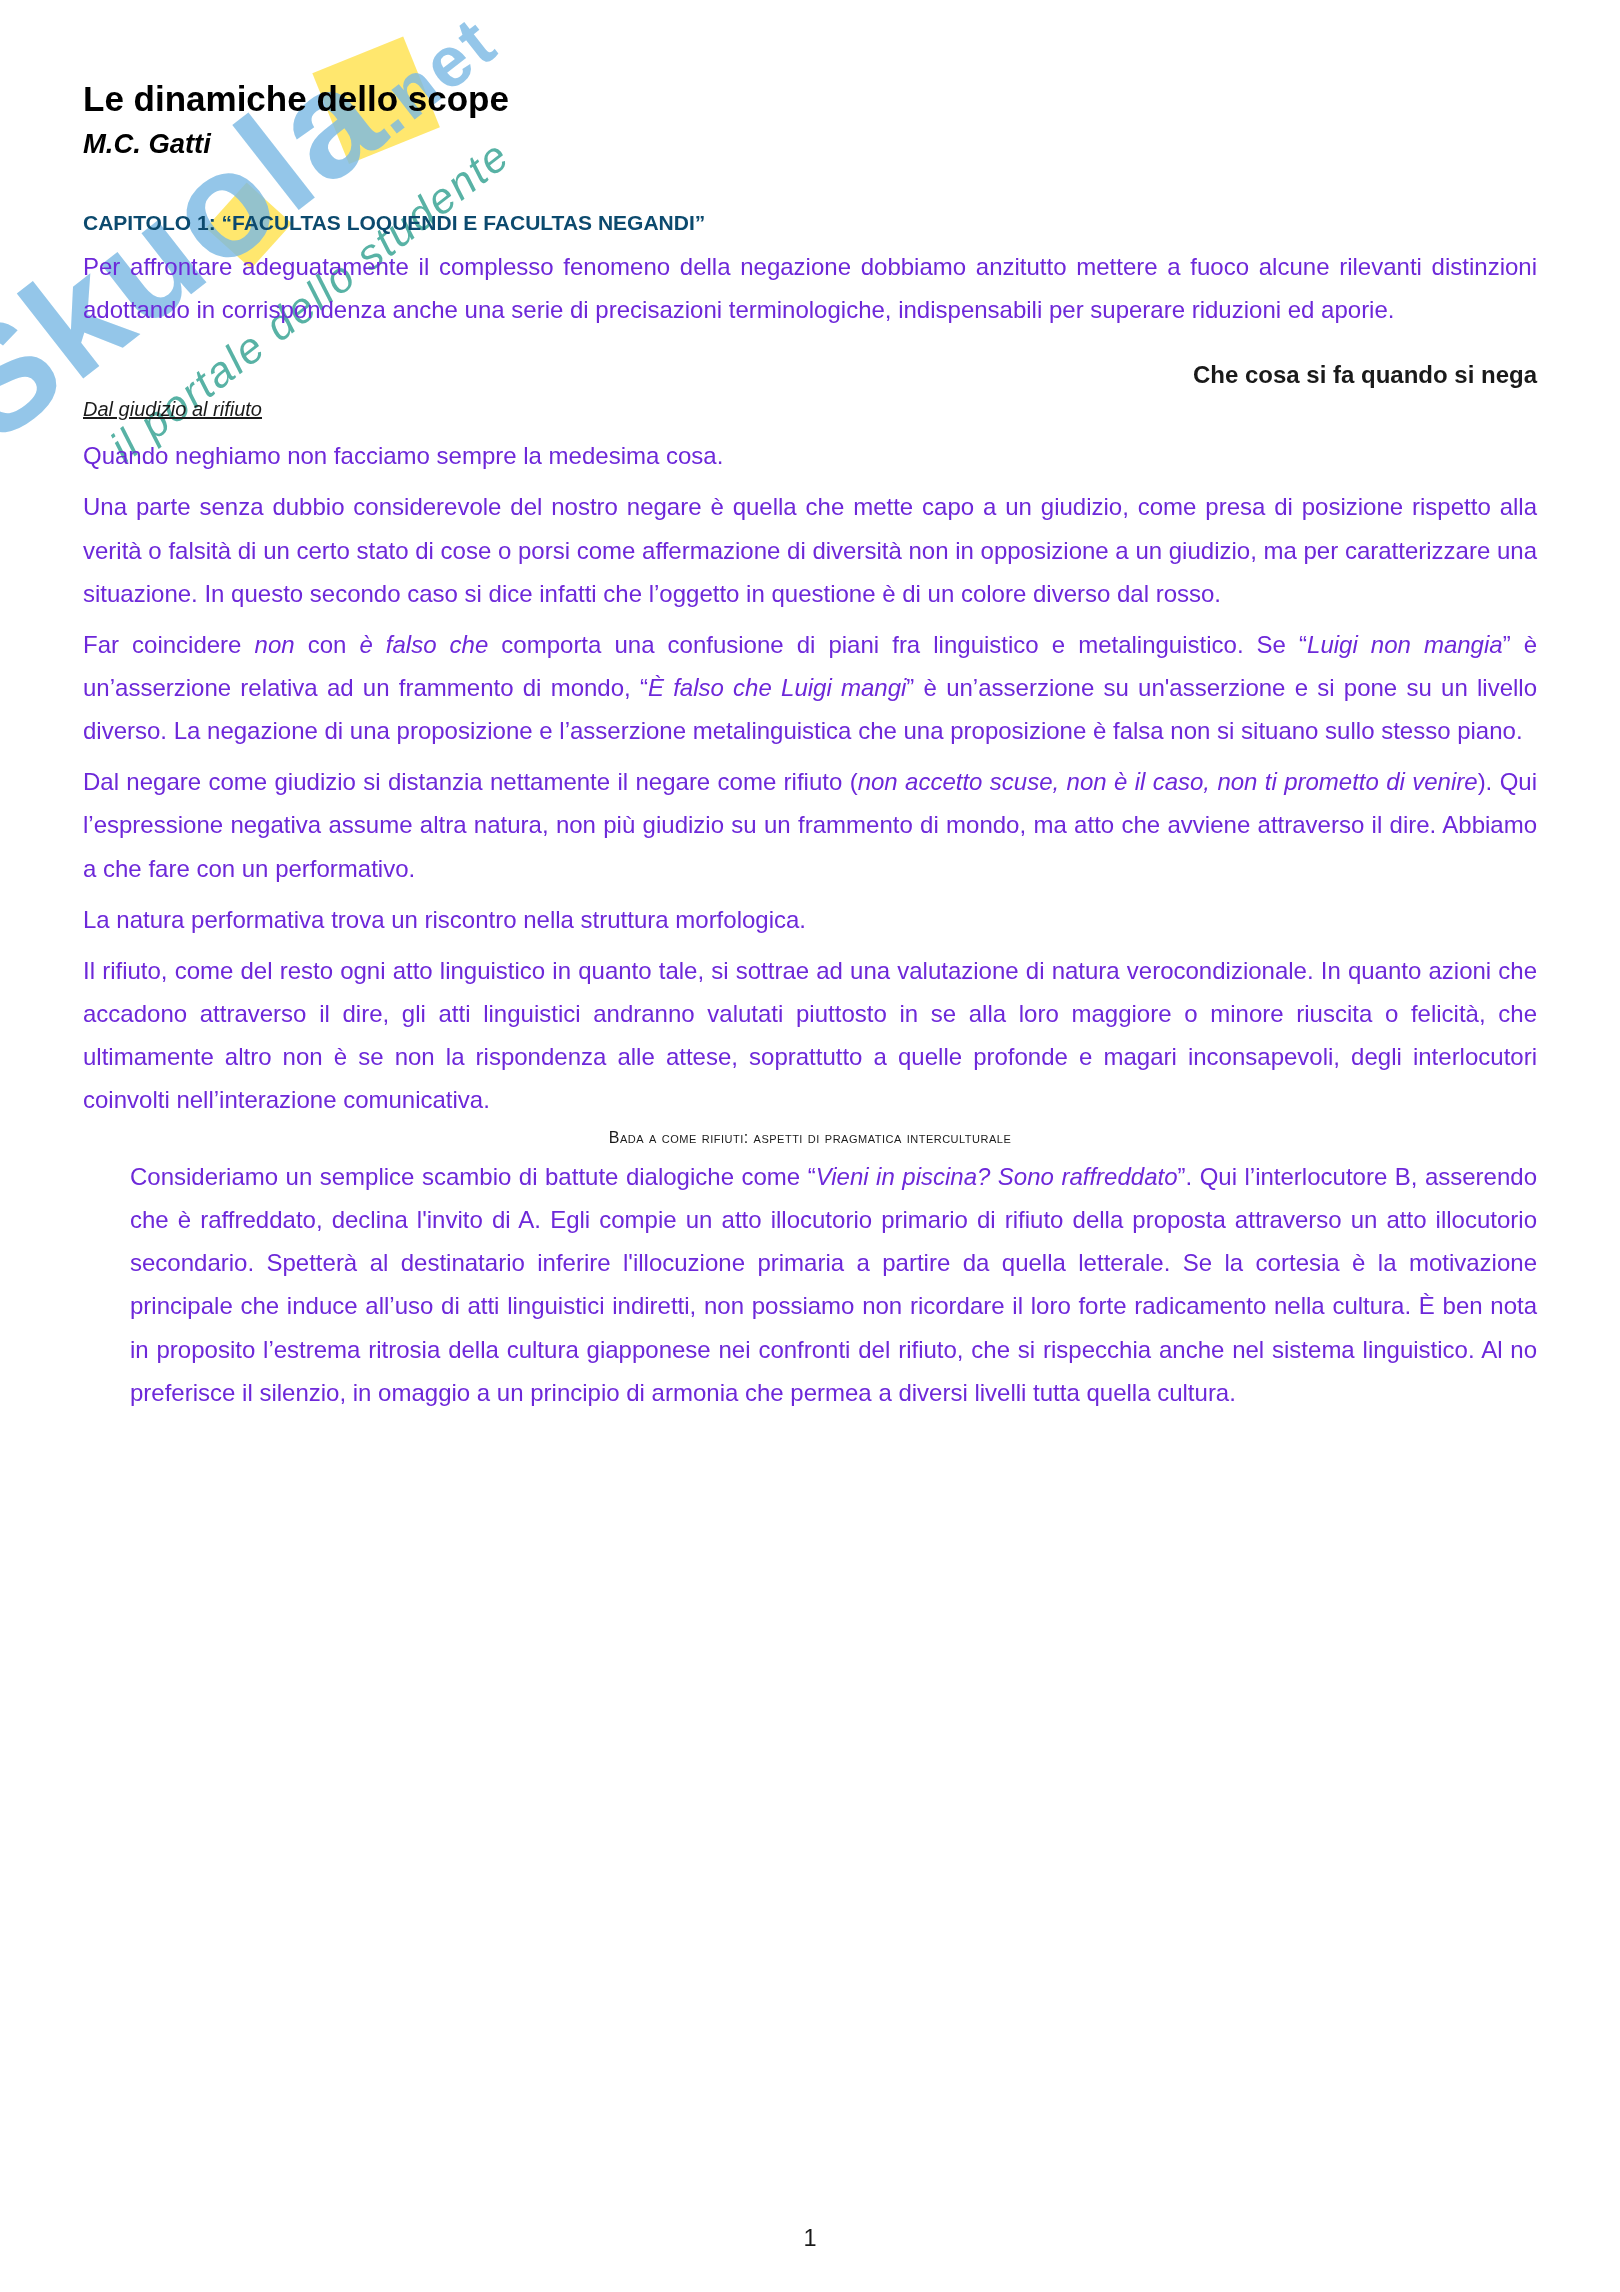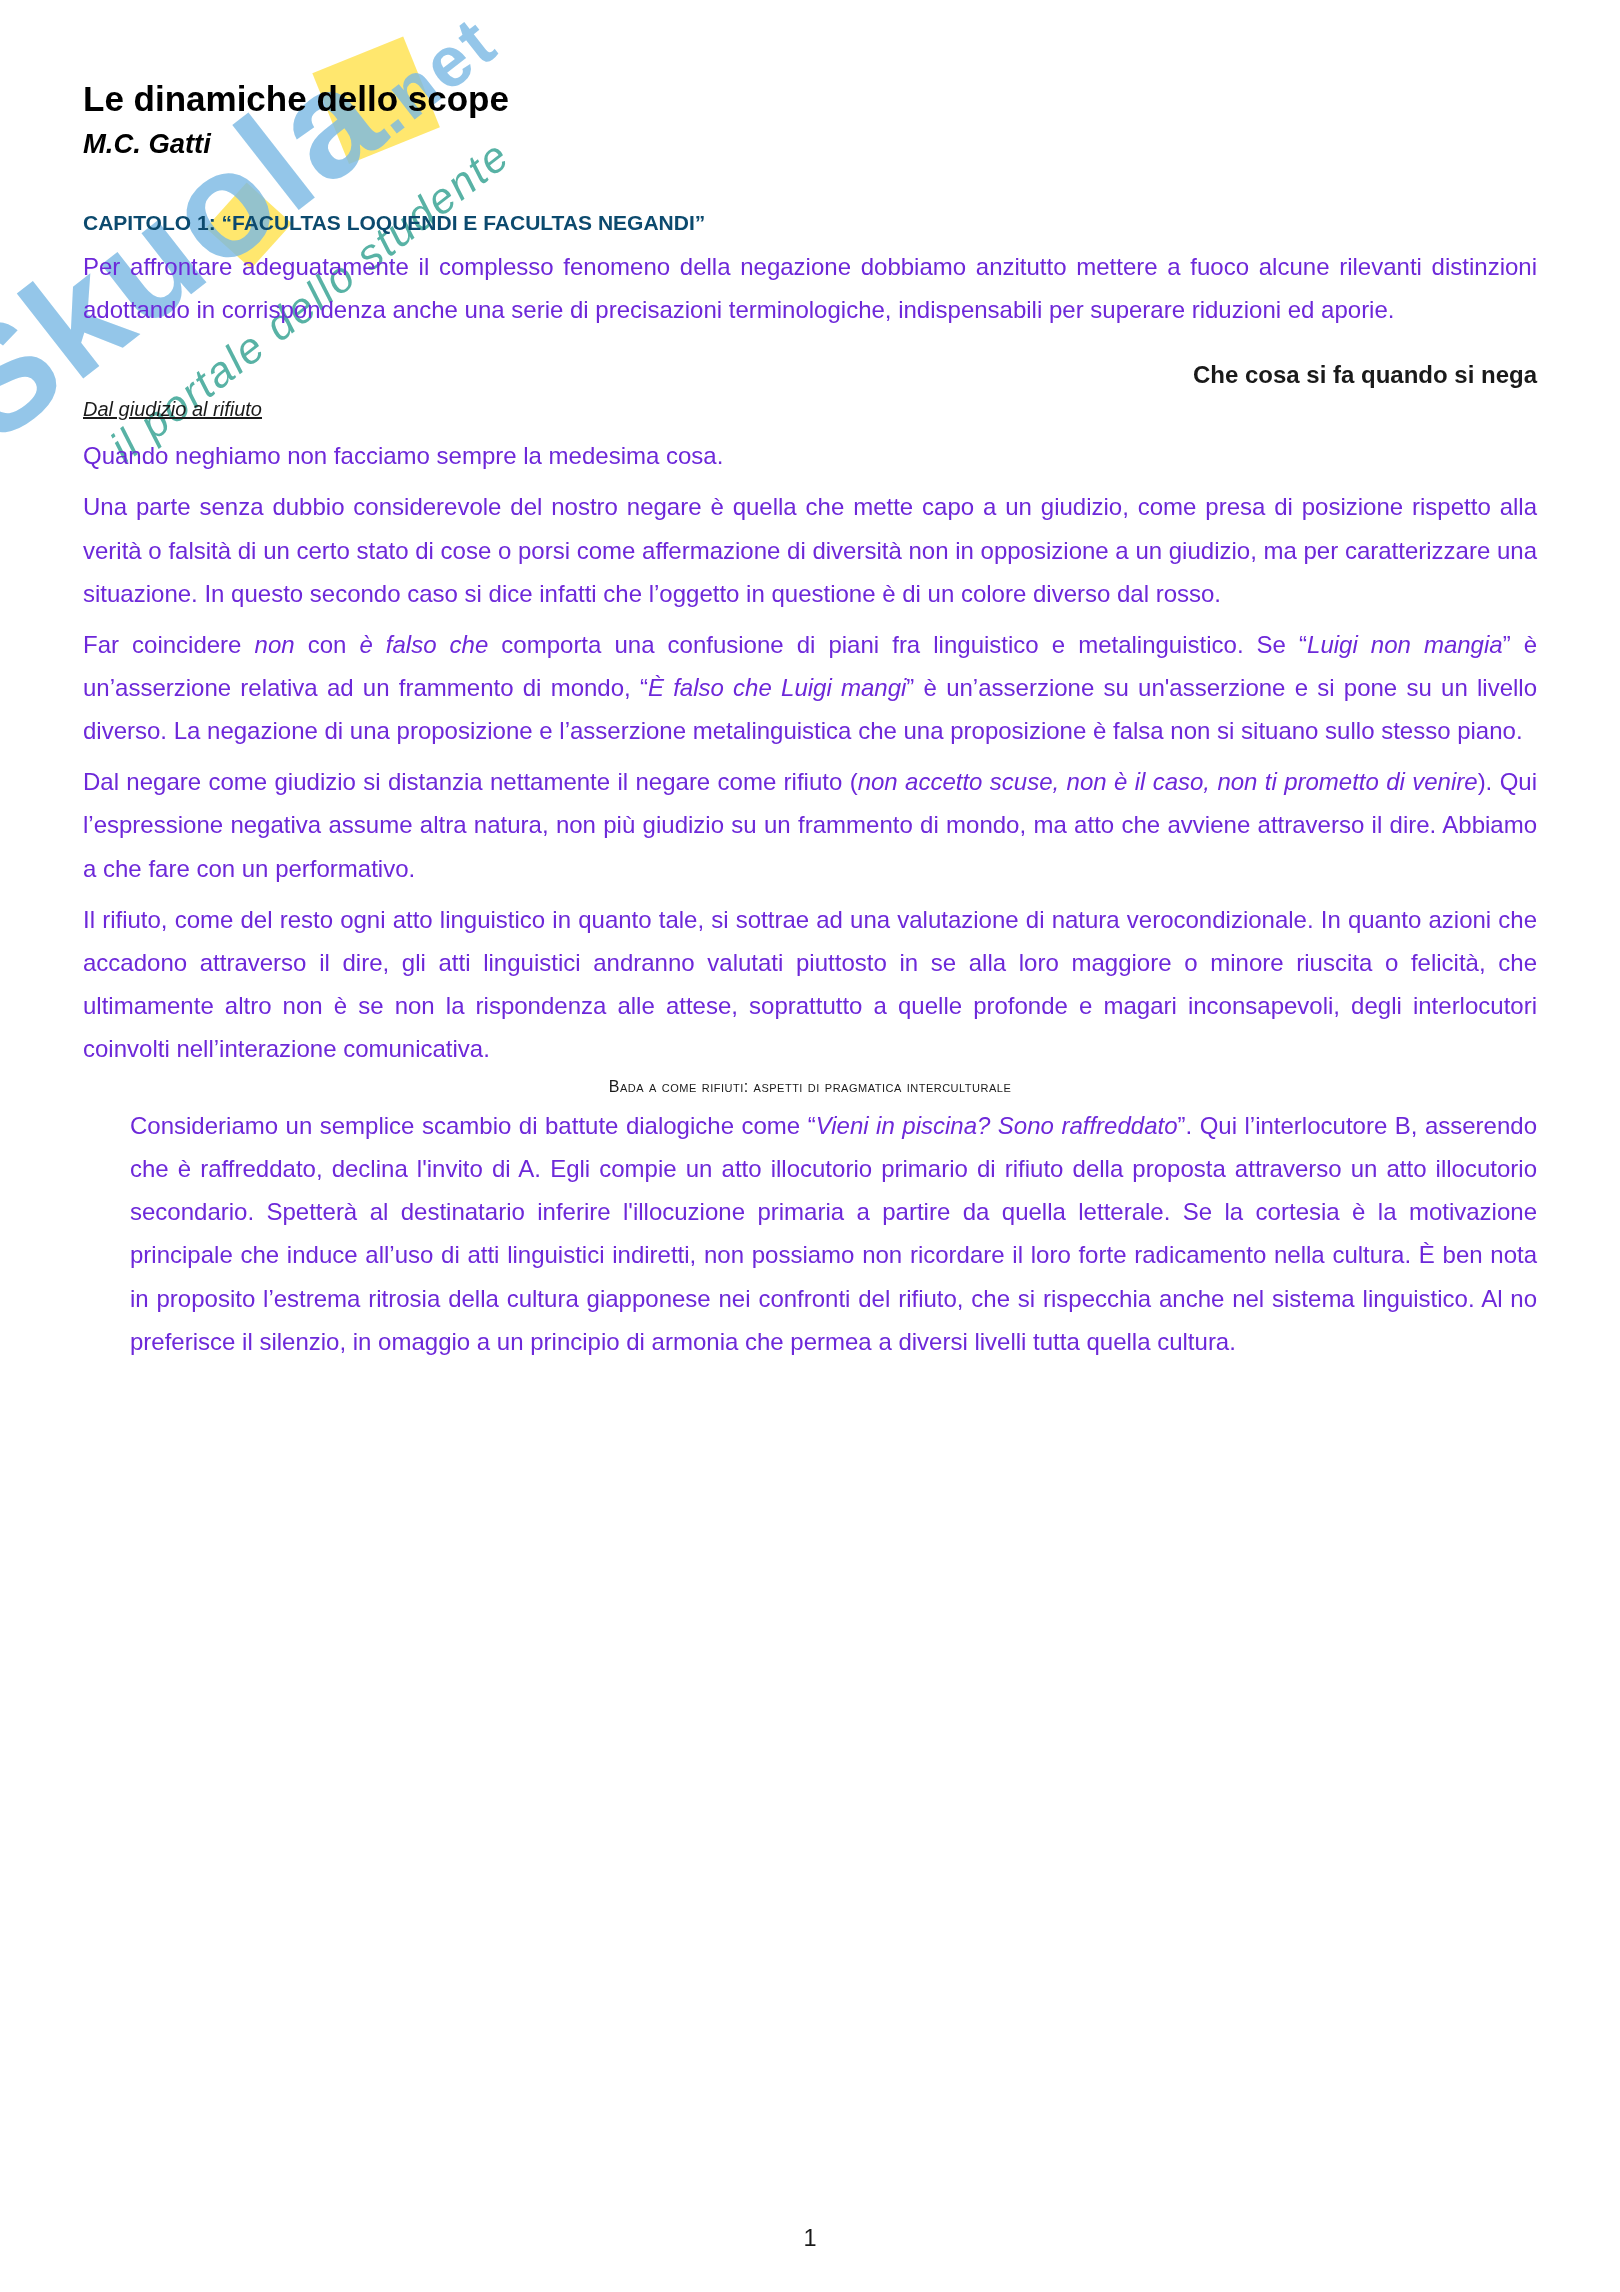--- a/index.html
+++ b/index.html
@@ -120,20 +120,21 @@
     <div class="chapter-heading">CAPITOLO 1: “FACULTAS LOQUENDI E FACULTAS NEGANDI”</div>
     <p class="intro">Per affrontare adeguatamente il complesso fenomeno della negazione dobbiamo anzitutto mettere a fuoco alcune rilevanti distinzioni adottando in corrispondenza anche una serie di precisazioni terminologiche, indispensabili per superare riduzioni ed aporie.</p>
 
     <div class="section-heading">Che cosa si fa quando si nega</div>
     <div class="sub-heading">Dal giudizio al rifiuto</div>
 
     <p class="body"><span>Quando neghiamo non facciamo sempre la medesima cosa.</span></p>
     <p class="body"><span>Una parte senza dubbio considerevole del nostro negare è quella che mette capo a un giudizio, come presa di posizione rispetto alla verità o falsità di un certo stato di cose o porsi come affermazione di diversità non in opposizione a un giudizio, ma per caratterizzare una situazione. In questo secondo caso si dice infatti che l’oggetto in questione è di un colore diverso dal rosso.</span></p>
     <p class="body"><span>Far coincidere </span><i>non</i><span> con </span><i>è falso che</i><span> comporta una confusione di piani fra linguistico e metalinguistico. Se “</span><i>Luigi non mangia</i><span>” è un’asserzione relativa ad un frammento di mondo, “</span><i>È falso che Luigi mangi</i><span>” è un’asserzione su un'asserzione e si pone su un livello diverso. La negazione di una proposizione e l’asserzione metalinguistica che una proposizione è falsa non si situano sullo stesso piano.</span></p>
     <p class="body"><span>Dal negare come giudizio si distanzia nettamente il negare come rifiuto (</span><i>non accetto scuse, non è il caso, non ti prometto di venire</i><span>). Qui l’espressione negativa assume altra natura, non più giudizio su un frammento di mondo, ma atto che avviene attraverso il dire. Abbiamo a che fare con un performativo.</span></p>
+    <p class="body"><span>La natura performativa trova un riscontro nella struttura morfologica.</span></p>
     <p class="body"><span>Il rifiuto, come del resto ogni atto linguistico in quanto tale, si sottrae ad una valutazione di natura verocondizionale.  In quanto azioni che accadono attraverso il dire, gli atti linguistici andranno valutati piuttosto in se alla loro maggiore o minore riuscita o felicità, che ultimamente altro non è se non la rispondenza alle attese, soprattutto a quelle profonde e magari inconsapevoli, degli interlocutori coinvolti nell’interazione comunicativa.</span></p>
 
     <div class="interlude-heading">Bada a come rifiuti: aspetti di pragmatica interculturale</div>
 
     <p class="body indented"><span>Consideriamo un semplice scambio di battute dialogiche come “</span><i>Vieni in piscina? Sono raffreddato</i><span>”. Qui l’interlocutore B, asserendo che è raffreddato, declina l'invito di A. Egli compie un atto illocutorio primario di rifiuto della proposta attraverso un atto illocutorio secondario. Spetterà al destinatario inferire l'illocuzione primaria a partire da quella letterale. Se la cortesia è la motivazione principale che induce all’uso di atti linguistici indiretti, non possiamo non ricordare il loro forte radicamento nella cultura. È ben nota in proposito l’estrema ritrosia della cultura giapponese nei confronti del rifiuto, che si rispecchia anche nel sistema linguistico. Al no preferisce il silenzio, in omaggio a un principio di armonia che permea a diversi livelli tutta quella cultura.</span></p>
 
   </div>
 
   <div class="page-number">1</div>
 

